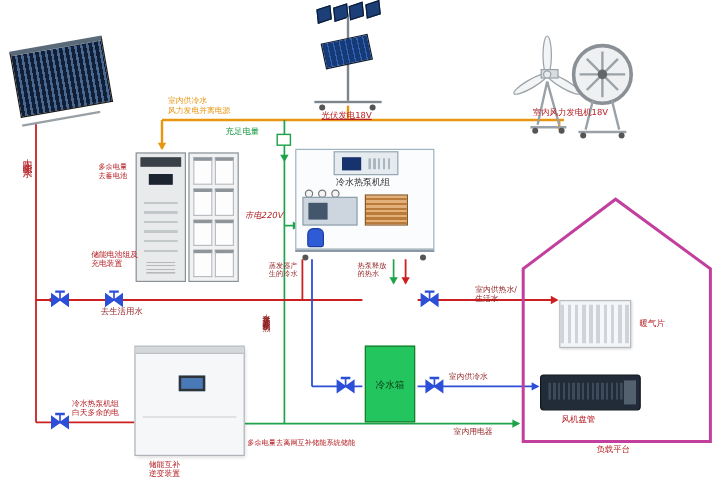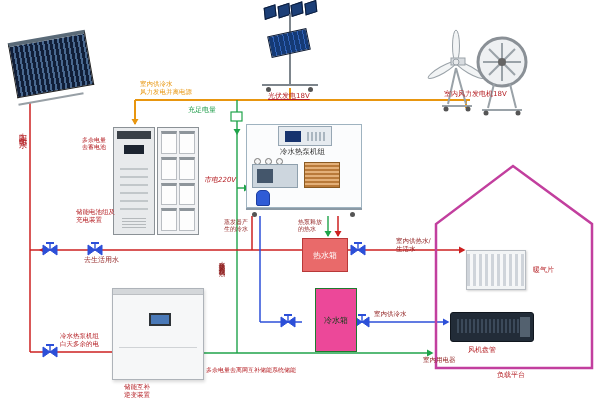--- a/index.html
+++ b/index.html
@@ -202,25 +202,22 @@
     <div style="left:6px;top:40px;width:46px;height:24px;background:#cdd6de;border:1px solid #8fa0ad;">
       <div style="left:4px;top:4px;width:16px;height:14px;background:#44566b;"></div>
     </div>
     <div style="left:58px;top:38px;width:36px;height:26px;background:repeating-linear-gradient(0deg,#b97a3a 0 2px,#e3b079 2px 4px);border:1px solid #8a5a22;"></div>
     <div style="left:10px;top:66px;width:14px;height:16px;background:#2f5bd6;border:1px solid #1d3ea0;border-radius:5px 5px 2px 2px;"></div>
     <div style="left:0;top:84px;width:116px;height:2px;background:#8a99a5;"></div>
     <div class="wheel" style="left:6px;top:88px;width:5px;height:5px;"></div>
     <div class="wheel" style="left:104px;top:88px;width:5px;height:5px;"></div>
   </div>
 
-  <div class="tank" style="left:302px;top:238px;width:46px;height:34px;background:#e96a6a;border:1px solid #b83838;color:#ffffff;">
-    <span>热水箱</span>
-  </div>
-
-  <div class="tank" style="left:304px;top:288px;width:42px;height:64px;background:#ec4899;border:1px solid #1e7a2e;color:#0b3d14;margin-left:11px;">
+
+  <div class="tank" style="left:304px;top:288px;width:42px;height:64px;background:#22c55e;border:1px solid #1e7a2e;color:#0b3d14;">
     <span>冷水箱</span>
   </div>
 
   <div class="eq" style="left:466px;top:250px;width:60px;height:40px;background:#f2f4f5;border:1px solid #b7bcc2;box-shadow:1px 1px 2px rgba(0,0,0,.18);">
     <div style="left:0;top:3px;right:0;bottom:3px;background:repeating-linear-gradient(90deg,#cfd4da 0 3px,#f6f7f8 3px 6px);"></div>
   </div>
 
   <div class="eq" style="left:450px;top:312px;width:84px;height:30px;background:#222c38;border:1px solid #10161e;border-radius:3px;">
     <div style="left:6px;top:6px;width:62px;height:14px;background:repeating-linear-gradient(90deg,#3c4a5a 0 2px,#222c38 2px 4px);"></div>
     <div style="right:3px;top:4px;width:10px;height:20px;background:#53616f;"></div>
@@ -268,21 +265,21 @@
   </div>
 
   <div class="lbl vert c-dr" style="left:218px;top:256px;height:90px;font-size:6.5px;letter-spacing:1px;">水泵循环互补系统制热</div>
 
   <div class="lbl sm c-dr" style="left:396px;top:237px;font-size:6.5px;line-height:8px;">
     <span>室内供热水/</span>
     <span>生活水</span>
   </div>
 
   <div class="lbl c-dr" style="left:374px;top:310px;font-size:6.5px;">室内供冷水</div>
-  <div class="lbl c-dr" style="left:378px;top:356px;font-size:6.5px;margin-left:45px;">室内用电器</div>
+  <div class="lbl c-dr" style="left:378px;top:356px;font-size:6.5px;">室内用电器</div>
   <div class="lbl" style="left:533px;top:266px;">暖气片</div>
   <div class="lbl" style="left:468px;top:346px;">风机盘管</div>
   <div class="lbl" style="left:497px;top:371px;">负载平台</div>
 
   <div class="lbl sm" style="left:60px;top:332px;font-size:6.5px;line-height:8px;">
     <span>冷水热泵机组</span>
     <span>白天多余的电</span>
   </div>
 
   <div class="lbl sm" style="left:124px;top:383px;font-size:6.5px;line-height:8px;">

